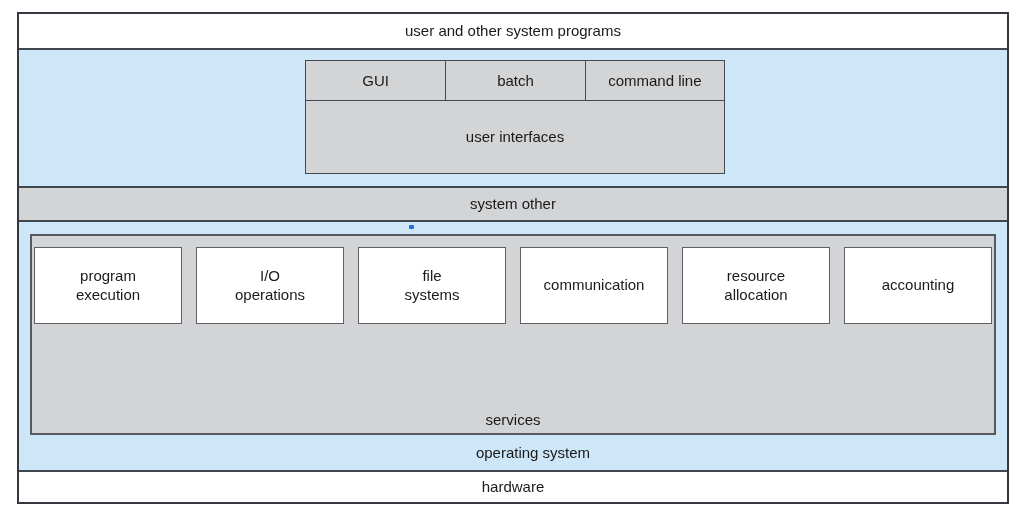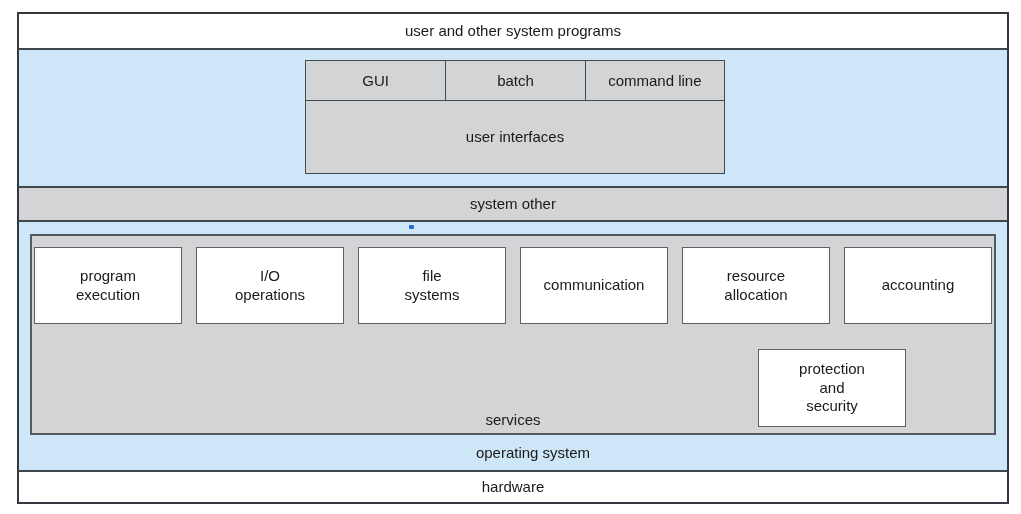--- a/index.html
+++ b/index.html
@@ -159,23 +159,20 @@
 execution</div>
           <div class="service-box">I/O
 operations</div>
           <div class="service-box">file
 systems</div>
           <div class="service-box">communication</div>
           <div class="service-box">resource
 allocation</div>
           <div class="service-box">accounting</div>
         </div>
-        <div class="service-box abs box-protection">protection
-and
-security</div>
         <div class="services-label">services</div>
       </div>
       <div class="os-label">operating system</div>
     </div>
 
     <div class="row row-hardware center-text">
       <span>hardware</span>
     </div>
 
   </div>

